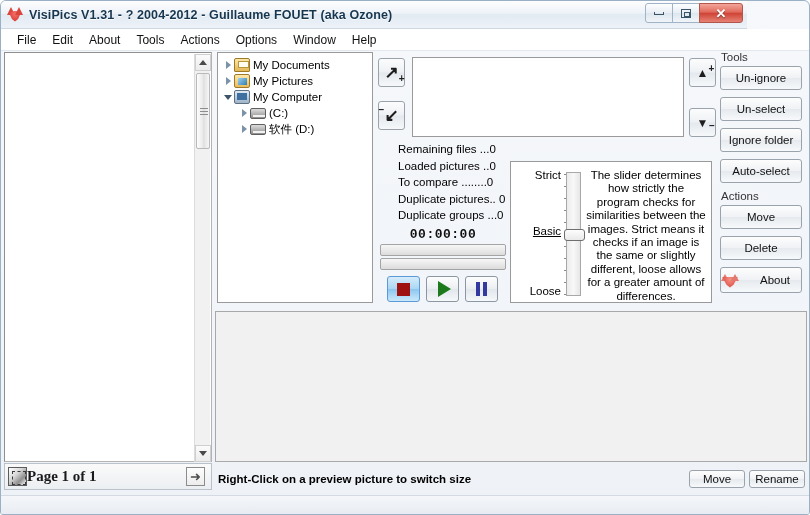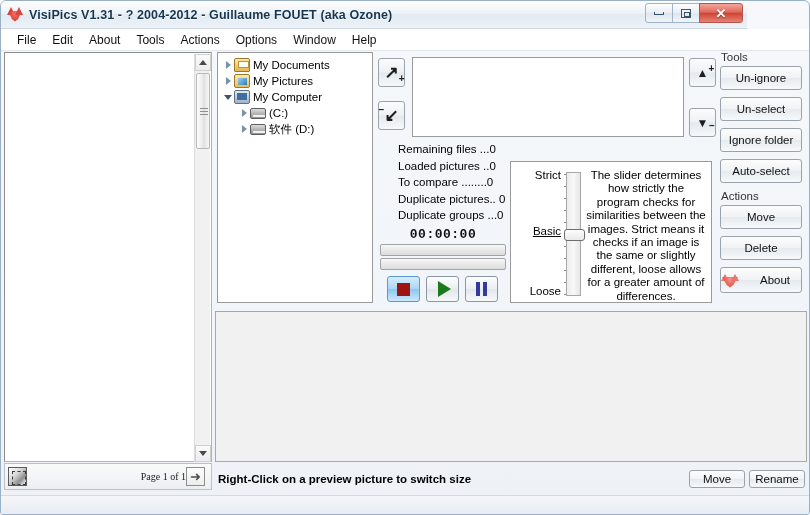--- a/index.html
+++ b/index.html
@@ -133,22 +133,22 @@
     border: 1px solid #5b5b5b;
     background:
       linear-gradient(135deg,#ffffff 0%,#d8d8d8 40%,#8f8f8f 70%,#ffffff 100%);
     position: relative;
   }
   #pager-icon:after{
     content:""; position:absolute; left:3px; top:3px; width:12px; height:12px;
     border: 1px dashed #3a3a3a;
   }
   #pager-label {
-    flex: 1 1 auto; text-align: right;
-    font-size: 10px; color: #1a1a1a; font-family: "Liberation Serif", serif;
+    flex: 1 1 auto; text-align: left;
+    font-size: 15px; color: #1a1a1a; font-family: "Liberation Serif", serif; font-weight: bold;
   }
   #pager-next {
     width: 19px; height: 19px; margin-right: 6px; flex: 0 0 auto;
     position: relative;
     border: 1px solid #8c8c8c;
     background: linear-gradient(to bottom,#fdfdfd,#ededed);
   }
   #pager-next:after{
     content:"\279C"; position:absolute; left:3px; top:-1px;
     font-size: 13px; color:#4d4d4d; line-height: 19px;

